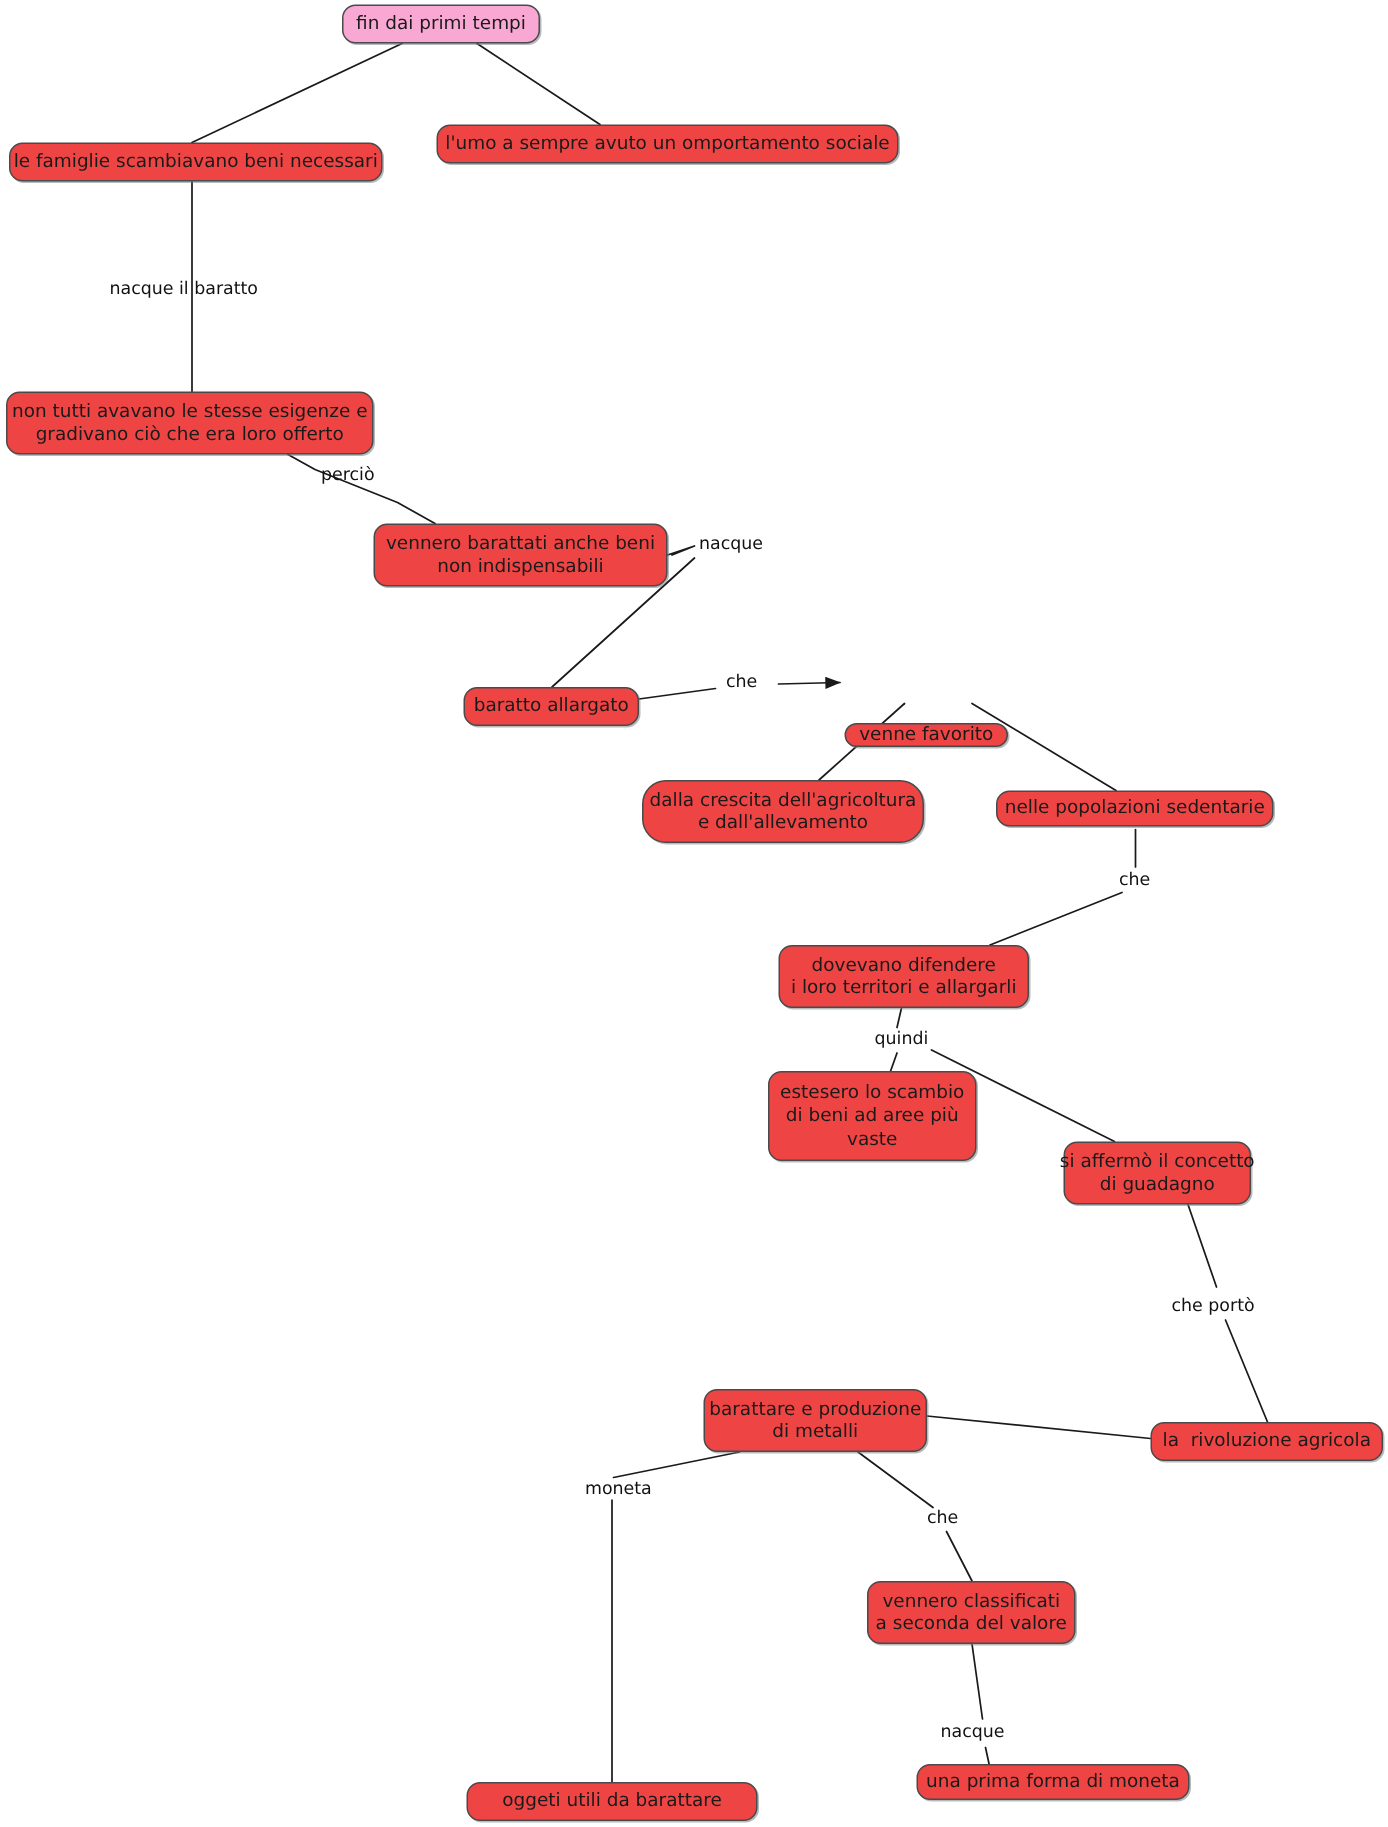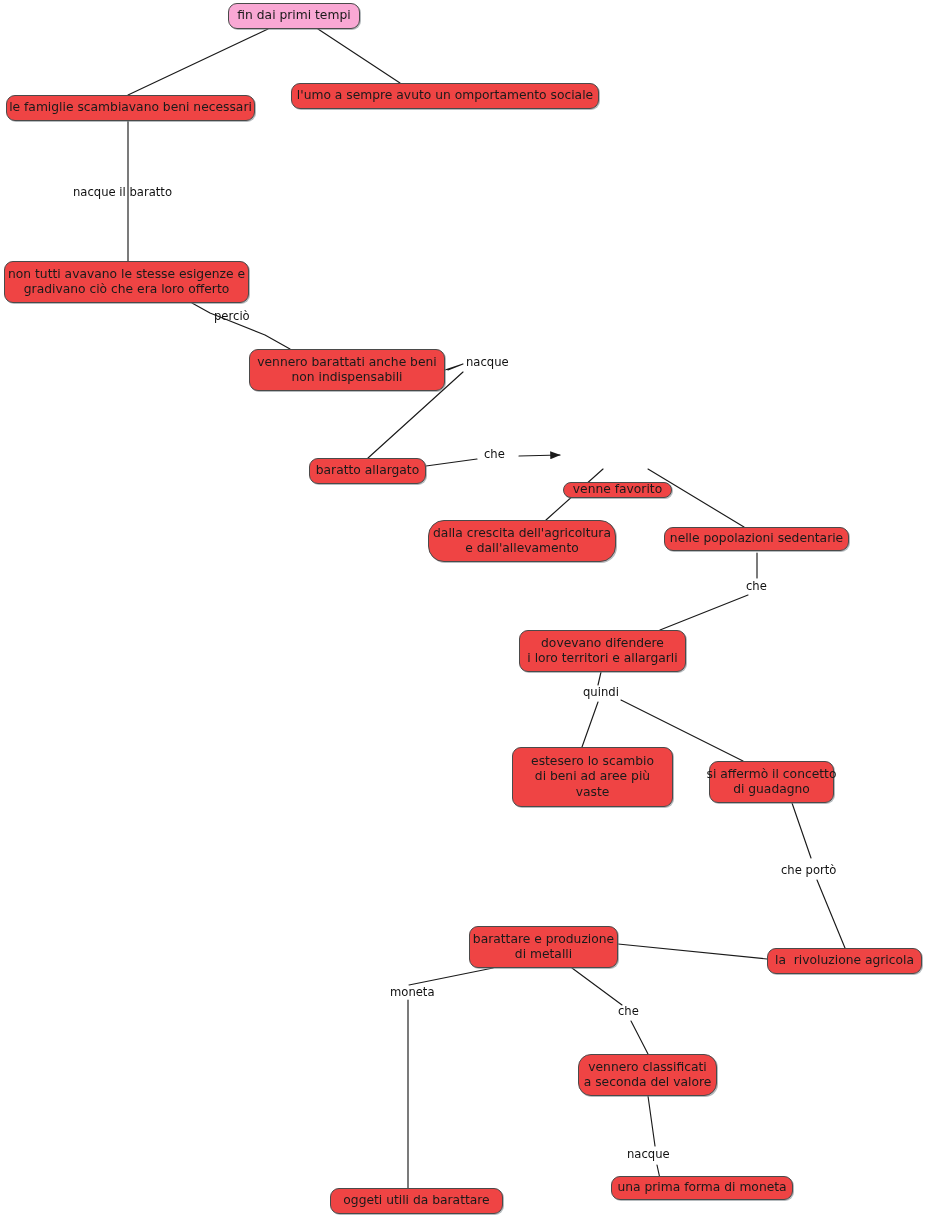--- a/index.html
+++ b/index.html
@@ -102,31 +102,31 @@
 gradivano ciò che era loro offerto</div>
       <div class="node" style="left: 249px; top: 349px; width: 196px; height: 42px;">vennero barattati anche beni
 non indispensabili</div>
       <div class="node" style="left: 309px; top: 458px; width: 117px; height: 26px;">baratto allargato</div>
       <div class="node" style="left: 563px; top: 443px; width: 109px; height: 16px; margin-top: 39px;">venne favorito</div>
       <div class="node" style="left: 428px; top: 520px; width: 188px; height: 42px; border-radius: 16px;">dalla crescita dell'agricoltura
 e dall'allevamento</div>
       <div class="node" style="left: 664px; top: 527px; width: 185px; height: 24px;">nelle popolazioni sedentarie</div>
       <div class="node" style="left: 519px; top: 630px; width: 167px; height: 42px;">dovevano difendere
 i loro territori e allargarli</div>
-      <div class="node" style="left: 512px; top: 747px; width: 161px; height: 60px;">estesero lo scambio
+      <div class="node" style="left: 512px; top: 714px; width: 139px; height: 60px;">estesero lo scambio
 di beni ad aree più
 vaste</div>
       <div class="node" style="left: 709px; top: 761px; width: 125px; height: 42px;">si affermò il concetto
 di guadagno</div>
       <div class="node" style="left: 469px; top: 926px; width: 149px; height: 42px;">barattare e produzione
 di metalli</div>
       <div class="node" style="left: 767px; top: 948px; width: 155px; height: 26px;">la  rivoluzione agricola</div>
-      <div class="node" style="left: 578px; top: 1054px; width: 139px; height: 42px; border-radius: 13px;">vennero classificati
+      <div class="node" style="left: 578px; top: 1054px; width: 139px; height: 42px;">vennero classificati
 a seconda del valore</div>
-      <div class="node" style="left: 330px; top: 1188px; width: 173px; height: 26px;">oggeti utili da barattare</div>
+      <div class="node" style="left: 311px; top: 1188px; width: 194px; height: 26px;">oggeti utili da barattare</div>
       <div class="node" style="left: 569px; top: 1176px; width: 182px; height: 24px; margin-left: 42px;">una prima forma di moneta</div>
     </div>
   <div id="label-layer">
       <div class="edge-label" style="left: 73px; top: 186px;">nacque il baratto</div>
       <div class="edge-label" style="left: 214px; top: 310px;">perciò</div>
       <div class="edge-label" style="left: 466px; top: 356px;">nacque</div>
       <div class="edge-label" style="left: 484px; top: 448px;">che</div>
       <div class="edge-label" style="left: 746px; top: 580px;">che</div>
       <div class="edge-label" style="left: 583px; top: 686px;">quindi</div>
       <div class="edge-label" style="left: 781px; top: 864px;">che portò</div>

